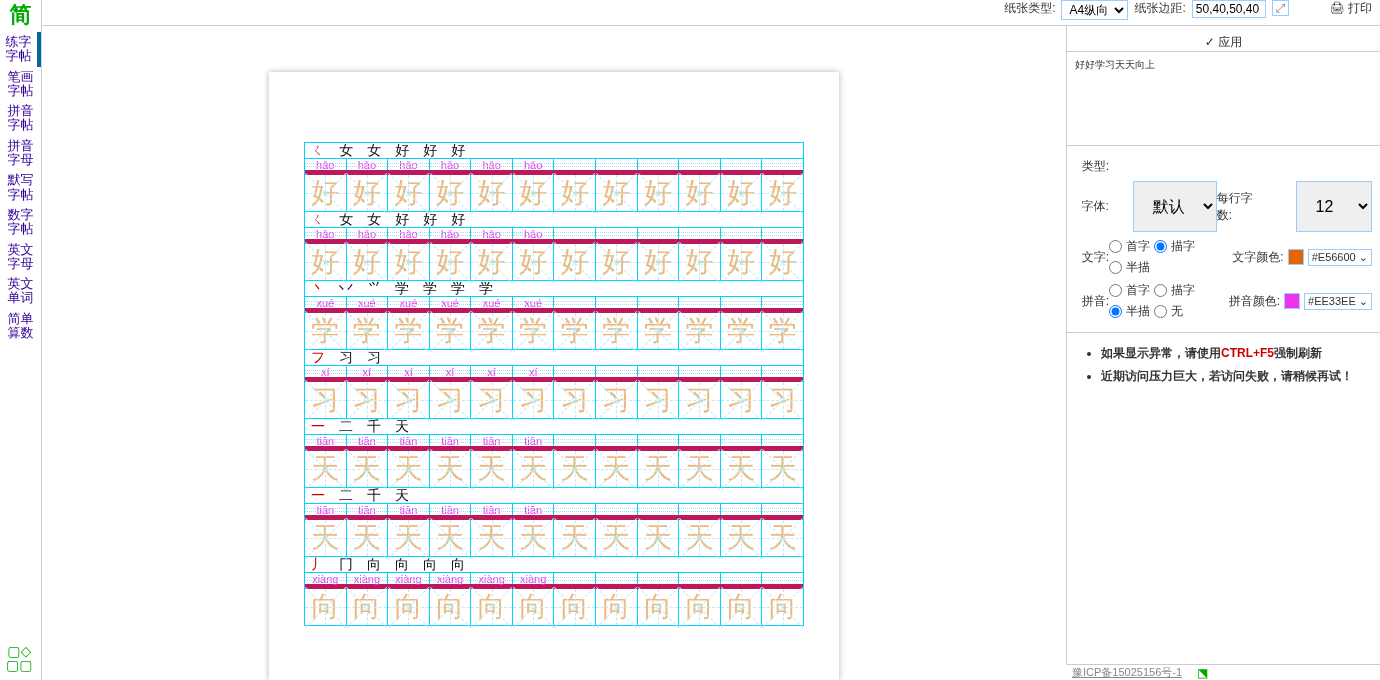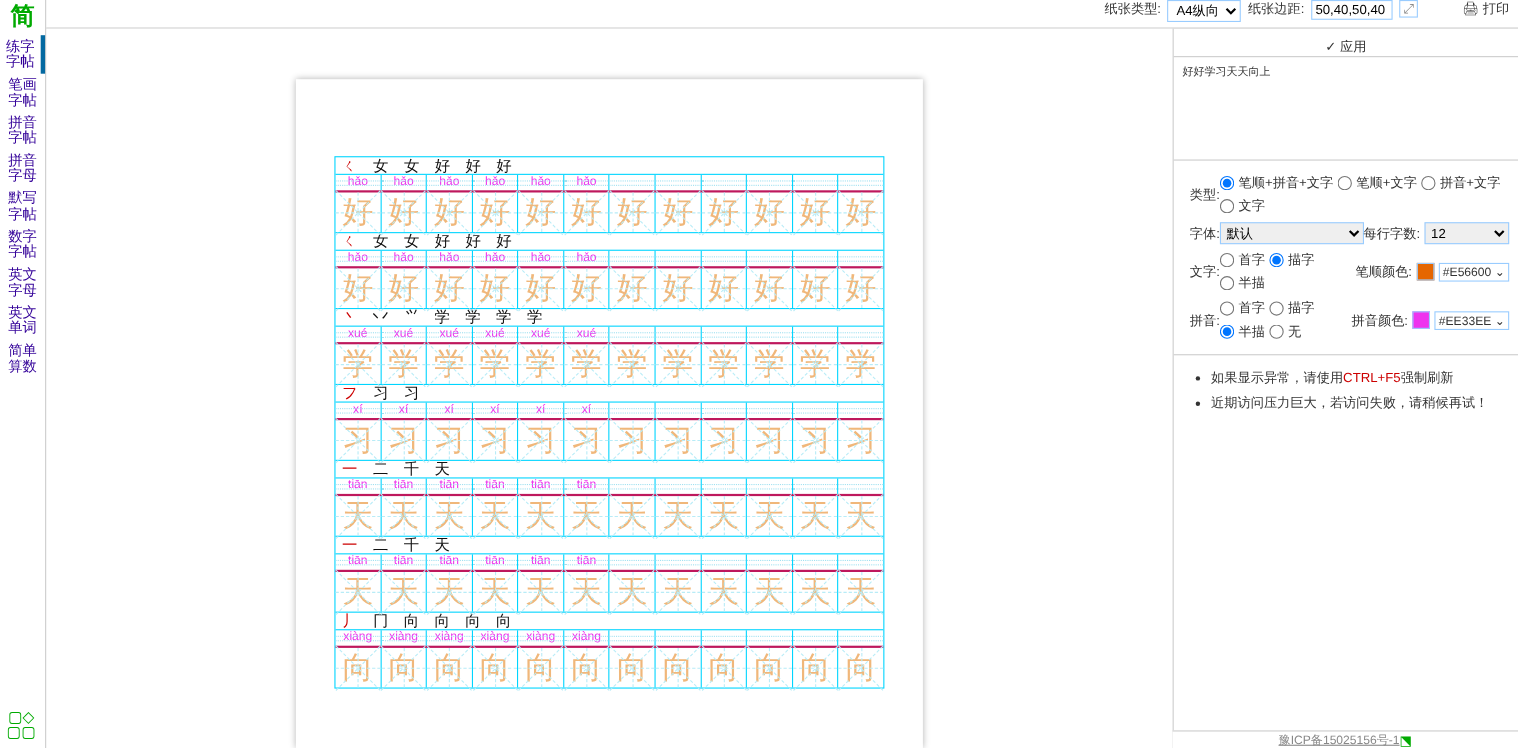--- a/index.html
+++ b/index.html
@@ -17,21 +17,21 @@
 .toolbar select, .toolbar input { font-size: 12px; border: 1px solid #9cf; background: #fff; padding: 1px 3px; }
 .toolbar .margins { width: 74px; }
 .content { flex: 1; display: flex; overflow: hidden; }
 .canvas-area { flex: 1; background: #fff; overflow: auto; display: flex; justify-content: center; padding-top: 46px; }
 .page { width: 570px; background: #fff; box-shadow: 0 0 6px rgba(0,0,0,.3); padding: 70px 35px; }
 .sheet { border: 1px solid #00D5FF; }
 .char-block { border-bottom: 1px solid #00D5FF; }
 .char-block:last-child { border-bottom: none; }
 .stroke-row { height: 16px; display: flex; align-items: center; padding-left: 6px; gap: 14px; font-family: "KaiTi","STKaiti",serif; font-size: 14px; color: #111; border-bottom: 1px solid #00D5FF; }
 .stroke-row span:first-child { color: #c00; }
-.pinyin-row { display: flex; height: 16px; border-bottom: 2px solid #be185d; }
+.pinyin-row { display: flex; height: 16px; border-bottom: 5px solid #be185d; }
 .pinyin-cell { flex: 1; text-align: center; font-size: 11px; color: #EE33EE; border-right: 1px solid #00D5FF; position: relative; }
 .pinyin-cell:last-child { border-right: none; }
 .pinyin-cell::before, .pinyin-cell::after { content: ""; position: absolute; left: 0; right: 0; border-top: 1px dotted #a0e0f0; }
 .pinyin-cell::before { top: 33%; }
 .pinyin-cell::after { top: 66%; }
 .char-row { display: flex; height: 36px; }
 .char-cell { flex: 1; border-right: 1px solid #00D5FF; position: relative; display: flex; align-items: center; justify-content: center; font-family: "KaiTi","STKaiti",serif; font-size: 28px; color: #f0b77a; }
 .char-cell:last-child { border-right: none; }
 .char-cell::before, .char-cell::after { content: ""; position: absolute; border-color: #b8ecf7; }
 .char-cell::before { left: 0; right: 0; top: 50%; border-top: 1px dashed #b8ecf7; }
@@ -44,26 +44,26 @@
 .tbtn { cursor: pointer; color: #333; }
 .text-input { height: 94px; border-bottom: 1px solid #ccc; padding: 6px 8px; font-size: 10px; color: #333; }
 .options { padding: 6px 8px; border-bottom: 1px solid #ccc; }
 .opt-row { display: flex; align-items: center; margin: 6px 0; gap: 0; }
 .opt-row .lab { width: 34px; text-align: right; color: #333; }
 .opt-row .radios { flex: 1; display: flex; gap: 4px; flex-wrap: wrap; }
 .opt-row .radios label { display: flex; align-items: center; gap: 2px; }
 .opt-right { display: flex; align-items: center; gap: 4px; }
 .color-swatch { width: 16px; height: 16px; display: inline-block; border: 1px solid #9cf; vertical-align: middle; }
 .color-val { border: 1px solid #9cf; padding: 1px 3px; font-size: 11px; color: #333; }
-.opt-row select { border: 1px solid #9cf; font-size: 12px; padding: 1px; }
+.opt-row select { border: 1px solid #9cf; font-size: 16px; padding: 15px; margin-left: 24px; }
 .notice-area { flex: 1; padding: 12px 16px; font-size: 12px; }
 .notice-area ul { list-style: disc; padding-left: 18px; }
-.notice-area li { margin-bottom: 6px; }
+.notice-area li { margin-bottom: 6px; font-weight: bold; }
 .notice-area .hot { color: #c00; }
-.footer { position: absolute; bottom: 0; left: 1066px; right: 0; height: 16px; border-top: 1px solid #ccc; font-size: 11px; color: #888; padding: 0 6px; display: flex; justify-content: center; align-items: center; background: #fff; }
+.footer { position: absolute; bottom: 0; left: 1066px; right: 0; height: 16px; border-top: 1px solid #ccc; font-size: 11px; color: #888; padding: 0 6px; display: flex; justify-content: flex-start; align-items: center; background: #fff; gap: 15px; }
 .exp-ic { color: #0a0; font-size: 12px; }
 input[type=radio] { margin: 0 2px 0 0; }
 </style>
 </head>
 <body>
 
 <div class="app">
   <div class="sidebar">
     <div class="logo">简</div>
     <div id="nav">
@@ -362,44 +362,38 @@
 
       <div class="right-panel">
         <div class="right-top">
           <span class="tbtn">▲ <span>清空</span></span>
           <span class="tbtn">✓ <span>应用</span></span>
         </div>
         <div class="text-input">好好学习天天向上</div>
         <div class="options" id="opts">
             <div class="opt-row">
               <span class="lab">类型:</span>
-              <span class="radios">
-                <label><input type="radio" name="type" checked="" style="">笔顺+拼音+文字</label>
-                <label><input type="radio" name="type" style="">笔顺+文字</label>
-                <label><input type="radio" name="type" style="">拼音+文字</label>
-                <label><input type="radio" name="type" style="">文字</label>
-              </span>
             </div>
             <div class="opt-row">
               <span class="lab">字体:</span>
               <select style="flex:1"><option>默认</option></select>
               <span class="opt-right">
                 <span>每行字数:</span>
                 <select style="width:77px"><option>12</option></select>
               </span>
             </div>
             <div class="opt-row">
               <span class="lab">文字:</span>
               <span class="radios">
                 <label><input type="radio" name="text" style="">首字</label>
                 <label><input type="radio" name="text" checked="" style="">描字</label>
                 <label><input type="radio" name="text" style="">半描</label>
               </span>
               <span class="opt-right">
-                <span>笔顺颜色:</span>
+                <span>文字颜色:</span>
                 <span class="color-swatch" style="background:#E56600"></span>
                 <span class="color-val">#E56600 ⌄</span>
               </span>
             </div>
             <div class="opt-row">
               <span class="lab">拼音:</span>
               <span class="radios">
                 <label><input type="radio" name="pinyin" style="">首字</label>
                 <label><input type="radio" name="pinyin" style="">描字</label>
                 <label><input type="radio" name="pinyin" checked="" style="">半描</label>

